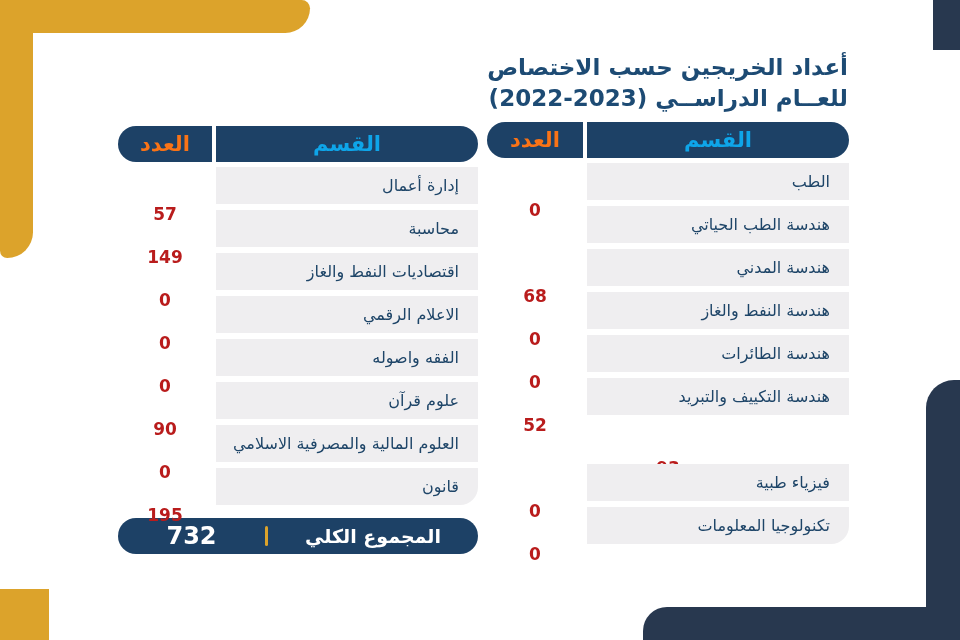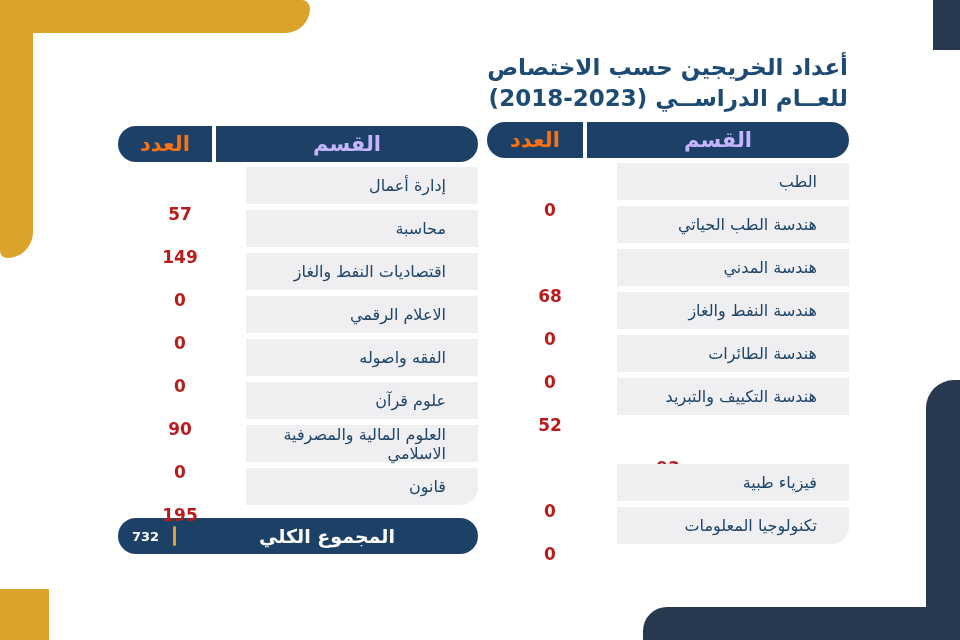--- a/index.html
+++ b/index.html
@@ -19,62 +19,62 @@
   .title{
     position:absolute;top:52px;right:112px;direction:rtl;text-align:right;
     color:#1d4b74;font-weight:bold;font-size:23px;line-height:31px;
   }
   
   .gtable{position:absolute;direction:rtl;}
   .right-table{right:111px;top:122px;width:362px;}
   .left-table{right:482px;top:126px;width:360px;}
   .thead{display:flex;gap:4px;height:36px;margin-bottom:5px;}
   .h-dept{
-    width:262px;background:#1d4166;color:#c4b5fd;font-weight:bold;font-size:21px;
+    width:262px;background:#1d4166;color:#0ea5e9;font-weight:bold;font-size:21px;
     display:flex;align-items:center;justify-content:center;border-radius:0 18px 18px 0;
   }
   .h-num{
     flex:1;background:#1d4166;color:#f97316;font-weight:bold;font-size:21px;
     display:flex;align-items:center;justify-content:center;border-radius:18px 0 0 18px;
   }
   .trow{display:flex;gap:4px;height:37px;margin-bottom:6px;}
   .c-dept{
-    width:232px;background:#efeef0;color:#1e4568;font-size:16px;
-    display:flex;align-items:center;padding:0 32px 0 0;box-sizing:border-box;
+    width:262px;background:#efeef0;color:#1e4568;font-size:16px;
+    display:flex;align-items:center;padding:0 19px 0 0;box-sizing:border-box;
   }
   .c-num{
     flex:1;background:#efeef0;color:#b91c1c;font-weight:bold;font-size:17px;
     display:flex;align-items:center;justify-content:center;margin-top:47px;
   }
   .trow.last .c-dept{border-radius:0 0 18px 0;}
   .trow.last .c-num{border-radius:0 0 0 18px;}
   
   .total{
     display:flex;align-items:center;height:36px;margin-top:13px;
     background:#1d4166;border-radius:18px;direction:rtl;
   }
-  .total-label{width:302px;text-align:center;color:#ffffff;font-weight:bold;font-size:19px;}
+  .total-label{width:210px;text-align:center;color:#ffffff;font-weight:bold;font-size:19px;}
   .total-divider{width:3px;height:20px;background:#dca32b;border-radius:2px;}
-  .total-value{flex:1;text-align:center;color:#ffffff;font-weight:bold;font-size:13px;}
+  .total-value{flex:1;text-align:center;color:#ffffff;font-weight:bold;font-size:24px;}
 </style>
 </head>
 <body>
 
 <div class="canvas">
 
   <div class="deco gold-top-arm"></div>
   <div class="deco gold-left-arm"></div>
   <div class="deco gold-bottom-left"></div>
   <div class="deco navy-top-right"></div>
   <div class="deco navy-right-arm"></div>
   <div class="deco navy-bottom-arm"></div>
 
   <div class="title">
     <div>أعداد الخريجين حسب الاختصاص</div>
-    <div>للعــام الدراســي (2023-2018)</div>
+    <div>للعــام الدراســي (2023-2022)</div>
   </div>
 
   <div class="gtable right-table">
     <div class="thead">
       <div class="h-dept">القسم</div>
       <div class="h-num">العدد</div>
     </div>
     <div class="trow">
       <div class="c-dept">الطب</div>
       <div class="c-num">0</div>

